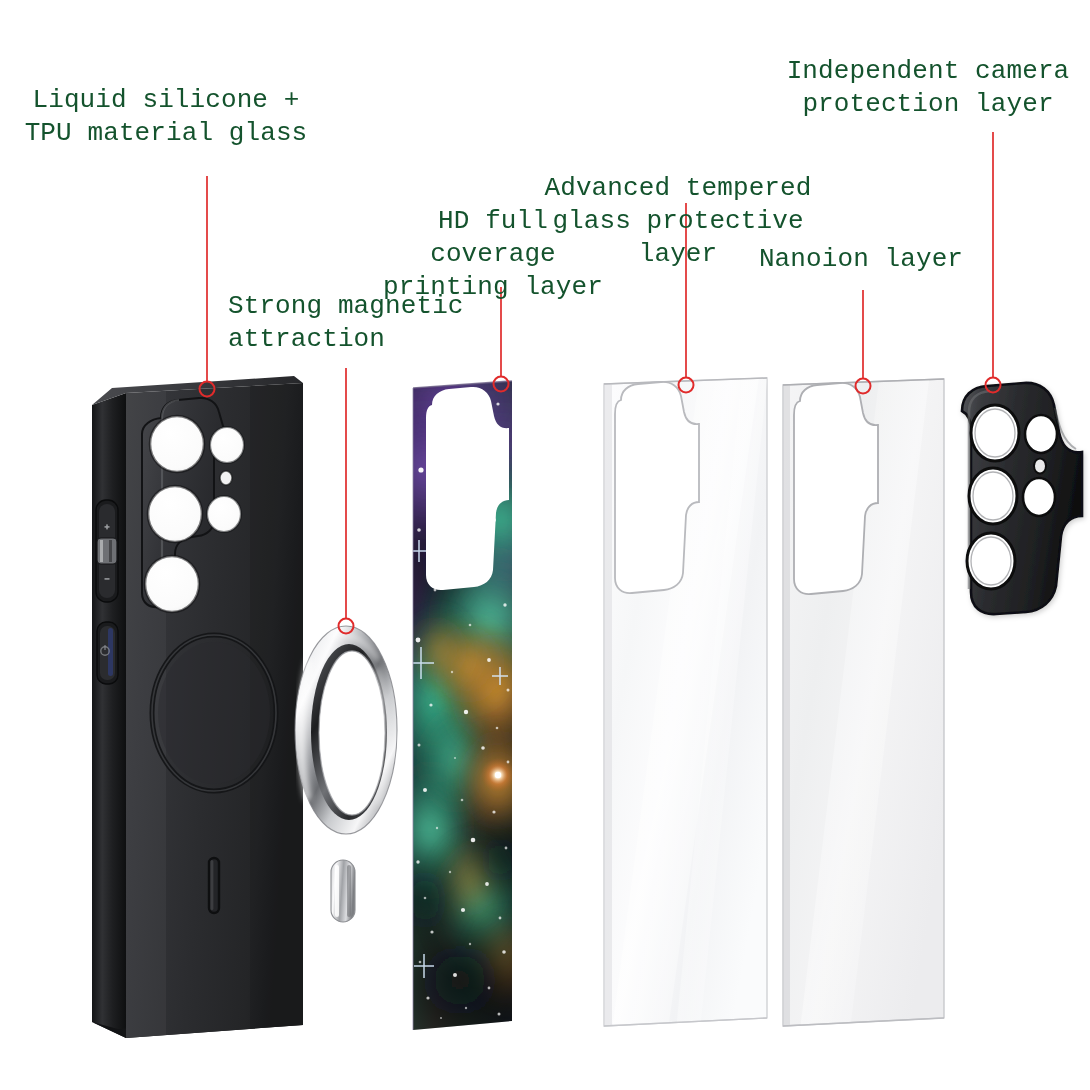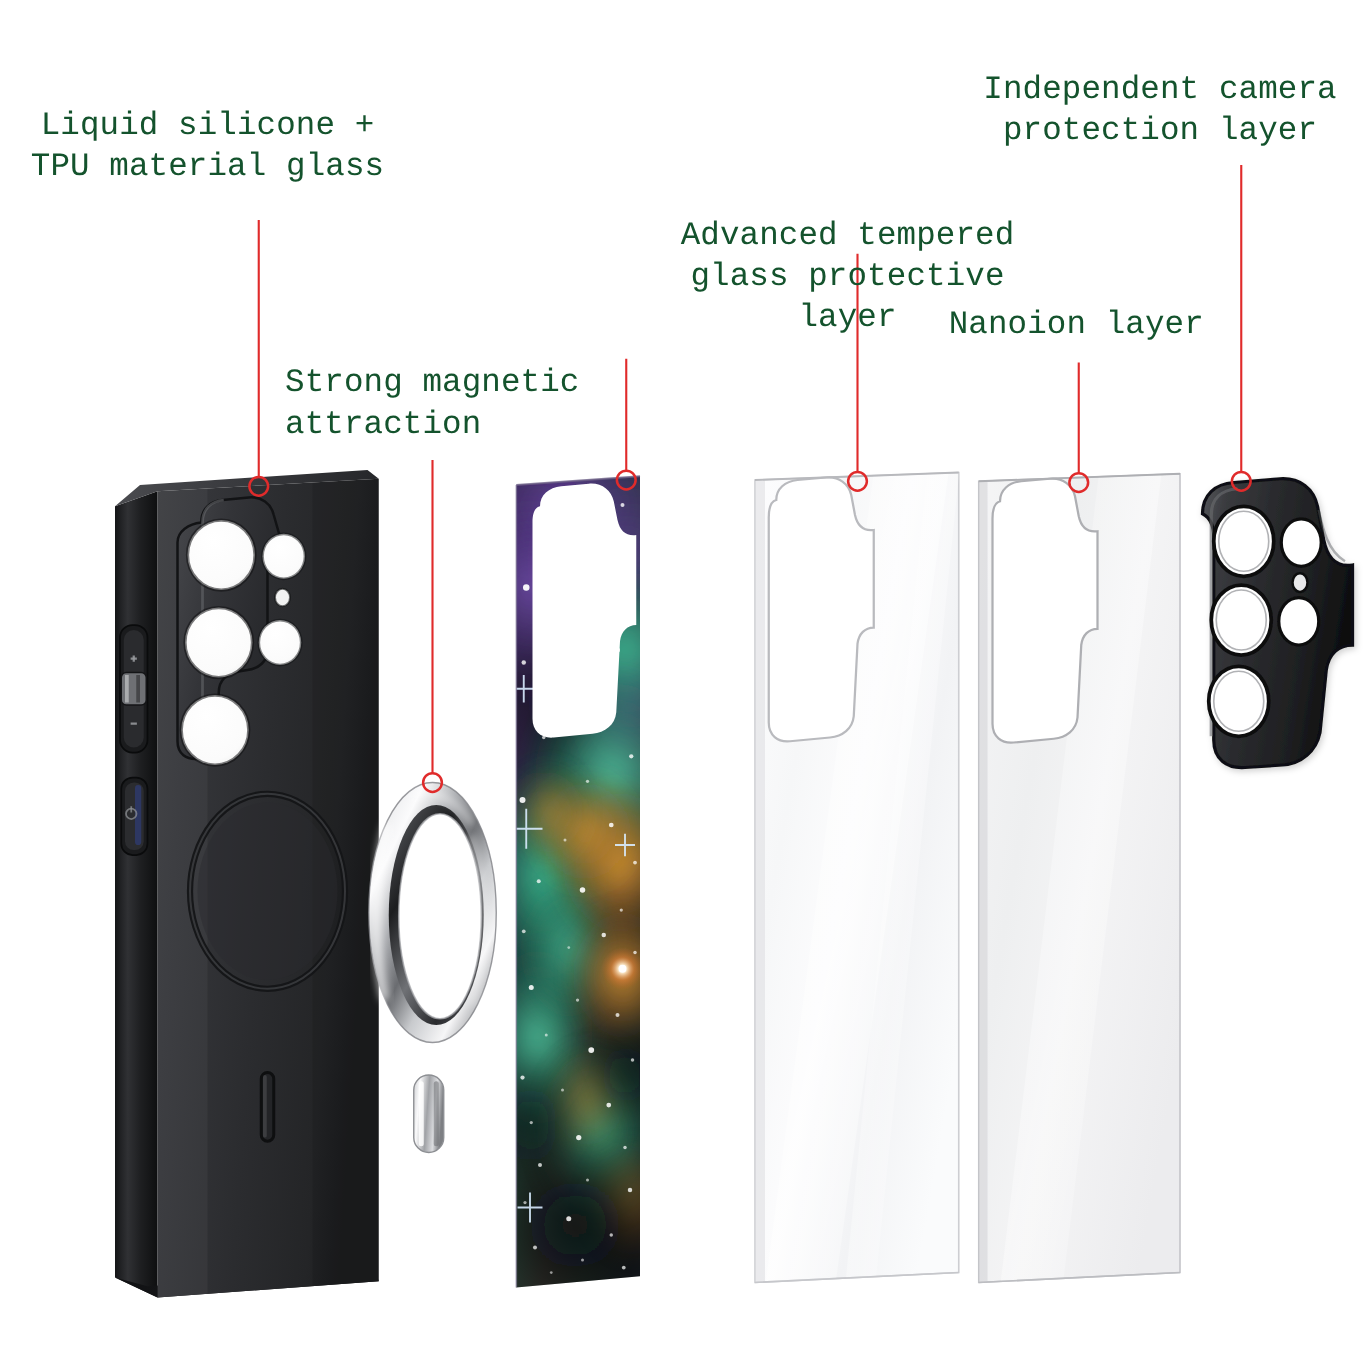--- a/index.html
+++ b/index.html
@@ -495,19 +495,21 @@
         <line x1="993" y1="132" x2="993" y2="378" stroke="#e02b2b" stroke-width="1.7"></line>
         <circle cx="993" cy="385" r="7.5" fill="none" stroke="#e02b2b" stroke-width="2"></circle>
       </g>
 
   </svg>
 
   <div class="callout-label" id="lbl-0">Liquid silicone +
 TPU material glass</div>
   <div class="callout-label" id="lbl-1">Strong magnetic
 attraction</div>
+  <div class="callout-label" id="lbl-2">HD full coverage
+printing layer</div>
   <div class="callout-label" id="lbl-3">Advanced tempered
 glass protective layer</div>
   <div class="callout-label" id="lbl-4">Nanoion layer</div>
   <div class="callout-label" id="lbl-5">Independent camera
 protection layer</div>
 
 </div>
 
 </body></html>

